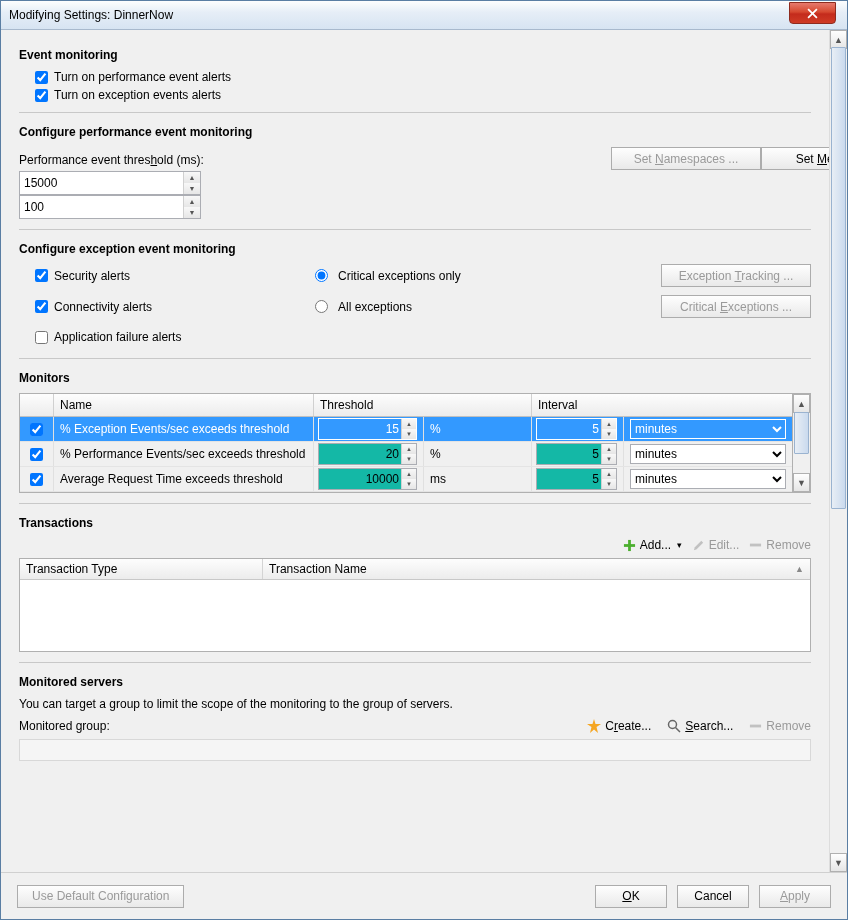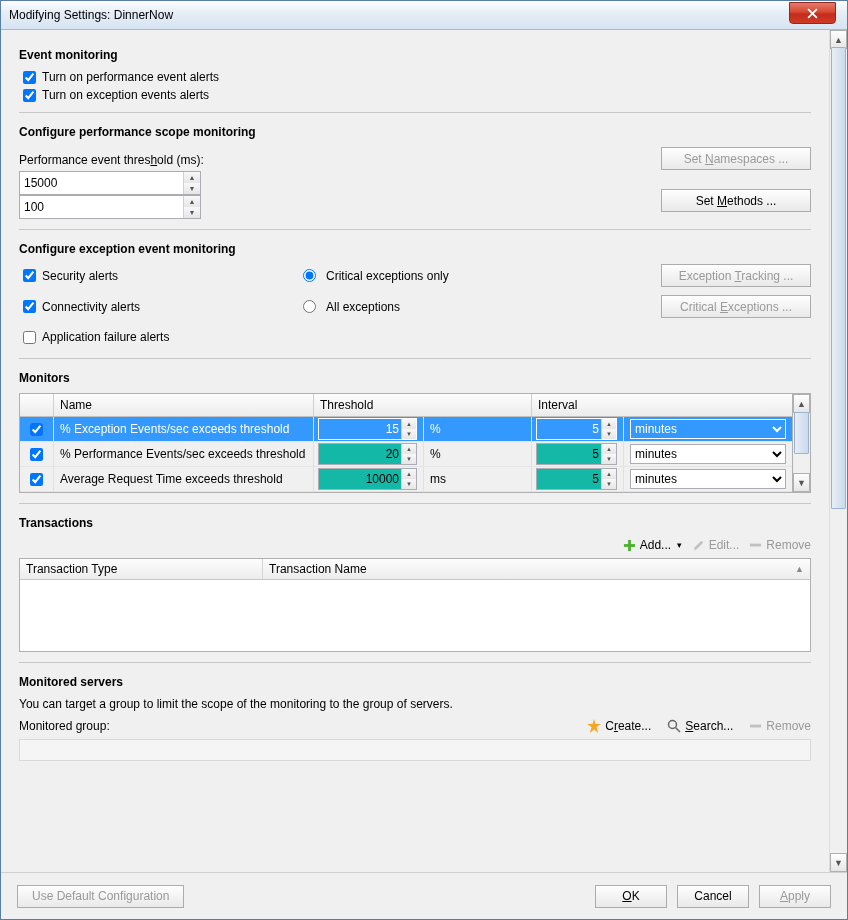--- a/index.html
+++ b/index.html
@@ -9,33 +9,33 @@
 .closebtn{width:45px;height:20px;background:linear-gradient(#e67a6e,#d6482f 45%,#c42b1c 55%,#cf3b25);border:1px solid #8e2b1f;border-radius:0 0 4px 4px;color:#fff;display:flex;align-items:center;justify-content:center;font-weight:bold;margin-top:-4px}
 .closebtn svg{width:11px;height:11px}
 .body-wrap{flex:1;display:flex;overflow:hidden}
 .content{flex:1;overflow-y:auto;padding:12px 18px 0 18px}
 .scrollbar{width:17px;background:#f0f0f0;border-left:1px solid #ddd;position:relative}
 .scroll-arrow{width:15px;height:17px;border:1px solid #b0b0b0;background:linear-gradient(#fefefe,#e6e6e6);position:absolute;display:flex;align-items:center;justify-content:center;font-size:9px;color:#555}
 .scroll-arrow.up{top:0}
 .scroll-arrow.down{bottom:0}
 .scroll-thumb{position:absolute;left:1px;width:13px;background:linear-gradient(90deg,#e8eef5,#cadaee);border:1px solid #9ab3d0;border-radius:1px}
 h4.section{font-size:12px;font-weight:bold;margin:6px 0 8px 0}
-label.ck{display:flex;align-items:center;gap:6px;margin:4px 4px}
+label.ck{display:flex;align-items:center;gap:6px;margin:4px 16px}
 input[type=checkbox]{width:13px;height:13px;margin:0}
 input[type=radio]{margin:0 4px 0 0}
 .sep{border:none;border-top:1px solid #c8c8c8;margin:10px 0 12px 0}
 .field-lbl{margin:6px 0 4px 0}
 .spin{display:flex;align-items:stretch;border:1px solid #abadb3;background:#fff;height:22px}
 .spin input{border:none;outline:none;padding:0 4px;font:inherit;text-align:left;flex:1;min-width:0}
 .spin .btns{width:16px;display:flex;flex-direction:column;border-left:1px solid #d0d0d0}
 .spin .btns span{flex:1;background:linear-gradient(#f8f8f8,#e6e6e6);display:flex;align-items:center;justify-content:center;font-size:7px;color:#555;cursor:pointer}
 .btn{height:23px;min-width:150px;border:1px solid #acacac;background:linear-gradient(#fefefe,#e9e9e9);padding:0 14px;font:inherit;cursor:pointer}
 .btn:disabled,.btn.disabled{color:#9a9a9a;cursor:default}
 .cfg-exc{display:grid;grid-template-columns:280px 280px 1fr;row-gap:8px;align-items:center}
-.right-btns{display:flex;flex-direction:column;align-items:flex-end;gap:19px}
+.right-btns{display:flex;flex-direction:row;align-items:flex-end;gap:0}
 .monitors-box{border:1px solid #b0b0b0}
 .mon-head{display:flex;background:linear-gradient(#fdfdfd,#ececec);border-bottom:1px solid #c0c0c0;height:22px;align-items:flex-start;font-size:12px}
 .mon-head>div{border-right:1px solid #d0d0d0;padding:0 6px;height:100%;display:flex;align-items:center;box-sizing:border-box}
 .mon-row{display:flex;height:24px;align-items:center;border-bottom:1px solid #e4e4e4}
 .mon-row.sel{background:#3399ff;color:#fff}
 .mon-row>div{padding:0 6px;height:100%;display:flex;align-items:center;box-sizing:border-box}
 .mon-c0{width:34px;justify-content:center;border-right:1px solid #e0e0e0}
 .mon-c1{width:260px;border-right:1px solid #e0e0e0}
 .mon-c2{width:110px;justify-content:flex-end;border-right:1px solid #e0e0e0}
 .mon-c3{width:108px;border-right:1px solid #e0e0e0}
@@ -88,21 +88,21 @@
       <label class="ck">
           <input type="checkbox" checked="" style="">
           <span>Turn on performance event alerts</span>
         </label>
       <label class="ck">
           <input type="checkbox" checked="" style="">
           <span>Turn on exception events alerts</span>
         </label>
       <hr class="sep">
 
-      <h4 class="section">Configure performance scope monitoring</h4>
+      <h4 class="section">Configure performance event monitoring</h4>
       <div class="perf-grid">
         <div>
           <div class="field-lbl"><span>Performance event thres<span class="und">h</span>old (ms):</span></div>
           <div class="spin" style="width:180px">
             <input value="15000" style="">
             <div class="btns">
                 <span>▲</span>
                 <span>▼</span>
               </div>
           </div>

